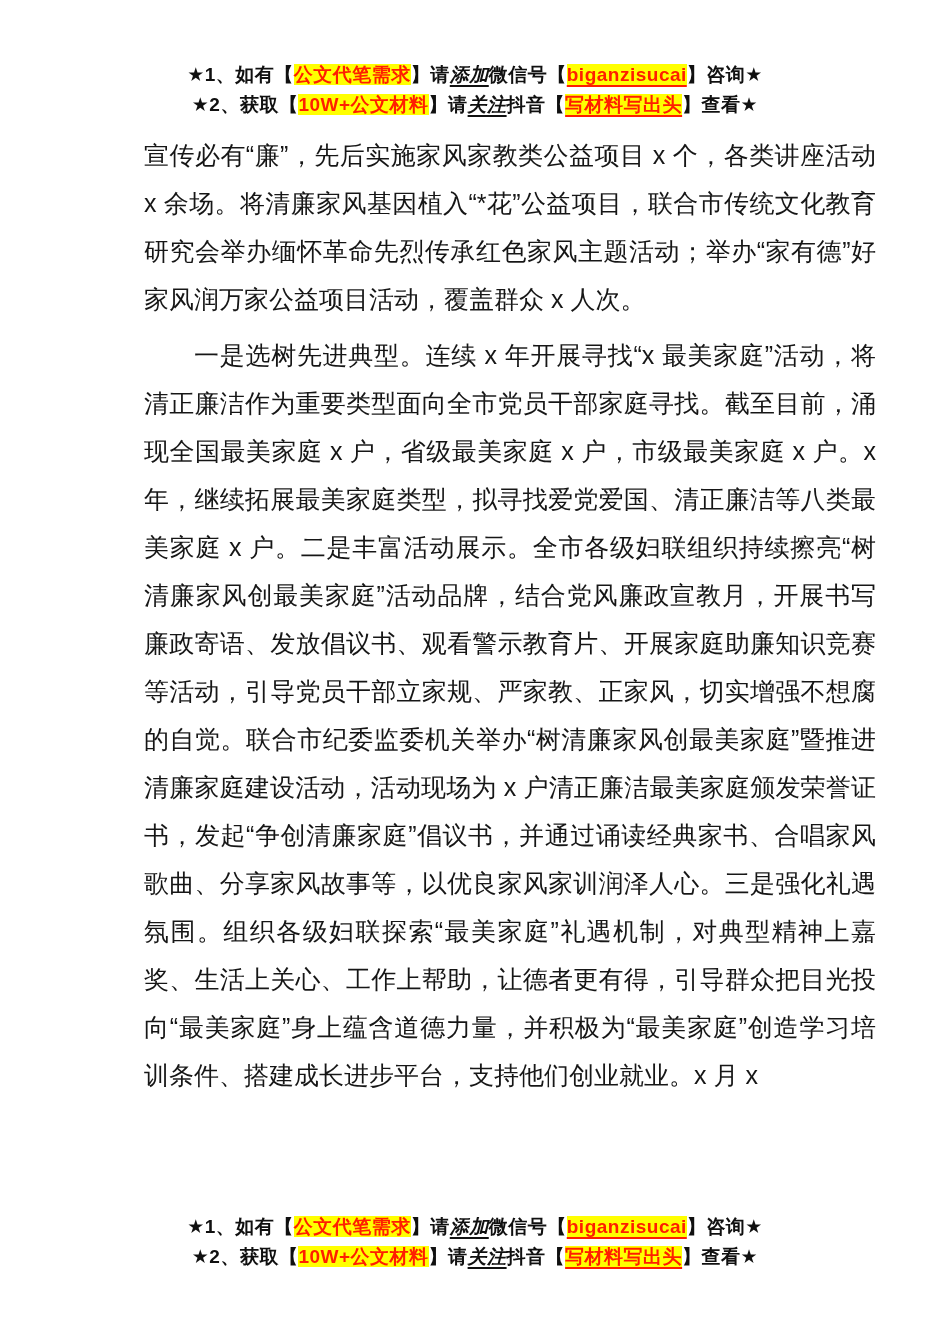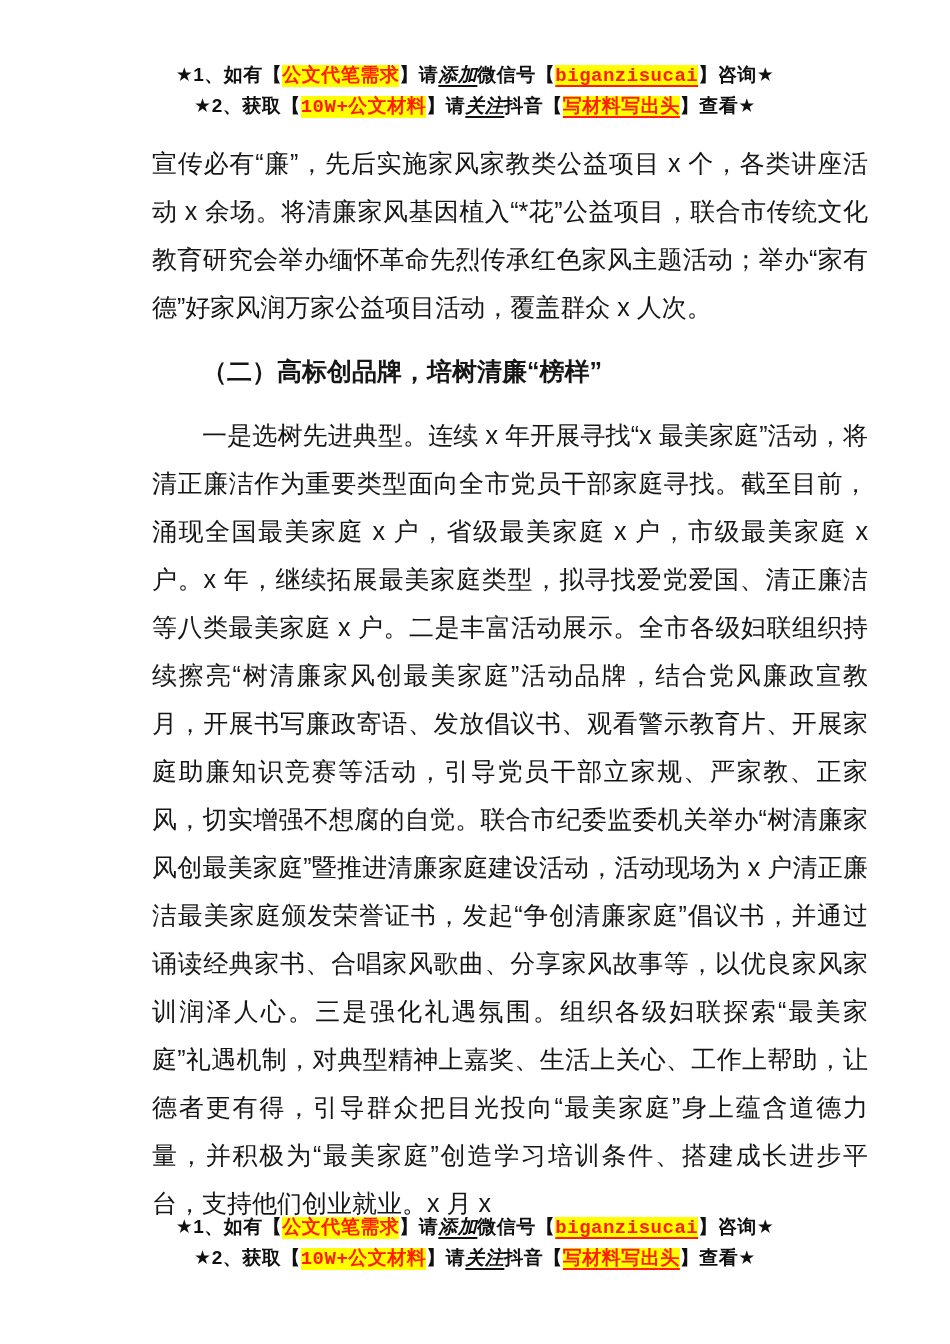--- a/index.html
+++ b/index.html
@@ -26,21 +26,21 @@
     width:950px;
     text-align:center;
     font-size:19px;
     font-weight:700;
     line-height:30px;
     color:var(--banner_text);
     letter-spacing:0.5px;
   }
   .banner.top{top:60px;}
   .banner.bottom{top:1212px;}
-  .banner .hl{background:var(--highlight);font-family:Liberation Mono, monospace;}
+  .banner .hl{background:var(--highlight);}
   .banner .red{color:var(--red);}
   .banner .ul{
     text-decoration:underline;
     text-decoration-thickness:2px;
     text-underline-offset:4px;
     font-style:italic;
   }
   .banner .ul-red{
     text-decoration:underline;
     text-decoration-color:var(--red);
@@ -54,42 +54,41 @@
     top:123px;
     left:136px;
     width:748px;
     font-size:25px;
     line-height:48px;
     text-align:justify;
     text-justify:inter-ideograph;
     color:var(--text);
     word-break:break-all;
   }
-  .content p{margin:16px;}
+  .content p{margin:8px;}
   .para-indent{text-indent:2em;}
   .section-heading{
     font-weight:700;
     text-indent:2em;
     margin-top:8px !important;
   }
   .para-body{margin-top:8px !important;}
 </style>
 </head>
 <body>
 
 <div class="page">
 
   <div class="banner top">
     <div><span>★1、如有【</span><span class="red hl">公文代笔需求</span><span>】请</span><span class="ul">添加</span><span>微信号【</span><span class="red hl ul-red">biganzisucai</span><span>】咨询★</span></div>
     <div><span>★2、获取【</span><span class="red hl">10W+公文材料</span><span>】请</span><span class="ul">关注</span><span>抖音【</span><span class="red hl ul-red">写材料写出头</span><span>】查看★</span></div>
   </div>
 
   <div class="content">
     <p>宣传必有“廉”，先后实施家风家教类公益项目 x 个，各类讲座活动 x 余场。将清廉家风基因植入“*花”公益项目，联合市传统文化教育研究会举办缅怀革命先烈传承红色家风主题活动；举办“家有德”好家风润万家公益项目活动，覆盖群众 x 人次。</p>
-    <p class="section-heading">（二）高标创品牌，培树清廉“榜样”</p>
     <p class="para-indent para-body">一是选树先进典型。连续 x 年开展寻找“x 最美家庭”活动，将清正廉洁作为重要类型面向全市党员干部家庭寻找。截至目前，涌现全国最美家庭 x 户，省级最美家庭 x 户，市级最美家庭 x 户。x 年，继续拓展最美家庭类型，拟寻找爱党爱国、清正廉洁等八类最美家庭 x 户。二是丰富活动展示。全市各级妇联组织持续擦亮“树清廉家风创最美家庭”活动品牌，结合党风廉政宣教月，开展书写廉政寄语、发放倡议书、观看警示教育片、开展家庭助廉知识竞赛等活动，引导党员干部立家规、严家教、正家风，切实增强不想腐的自觉。联合市纪委监委机关举办“树清廉家风创最美家庭”暨推进清廉家庭建设活动，活动现场为 x 户清正廉洁最美家庭颁发荣誉证书，发起“争创清廉家庭”倡议书，并通过诵读经典家书、合唱家风歌曲、分享家风故事等，以优良家风家训润泽人心。三是强化礼遇氛围。组织各级妇联探索“最美家庭”礼遇机制，对典型精神上嘉奖、生活上关心、工作上帮助，让德者更有得，引导群众把目光投向“最美家庭”身上蕴含道德力量，并积极为“最美家庭”创造学习培训条件、搭建成长进步平台，支持他们创业就业。x 月 x</p>
   </div>
 
   <div class="banner bottom">
     <div><span>★1、如有【</span><span class="red hl">公文代笔需求</span><span>】请</span><span class="ul">添加</span><span>微信号【</span><span class="red hl ul-red">biganzisucai</span><span>】咨询★</span></div>
     <div><span>★2、获取【</span><span class="red hl">10W+公文材料</span><span>】请</span><span class="ul">关注</span><span>抖音【</span><span class="red hl ul-red">写材料写出头</span><span>】查看★</span></div>
   </div>
 
 </div>
 

